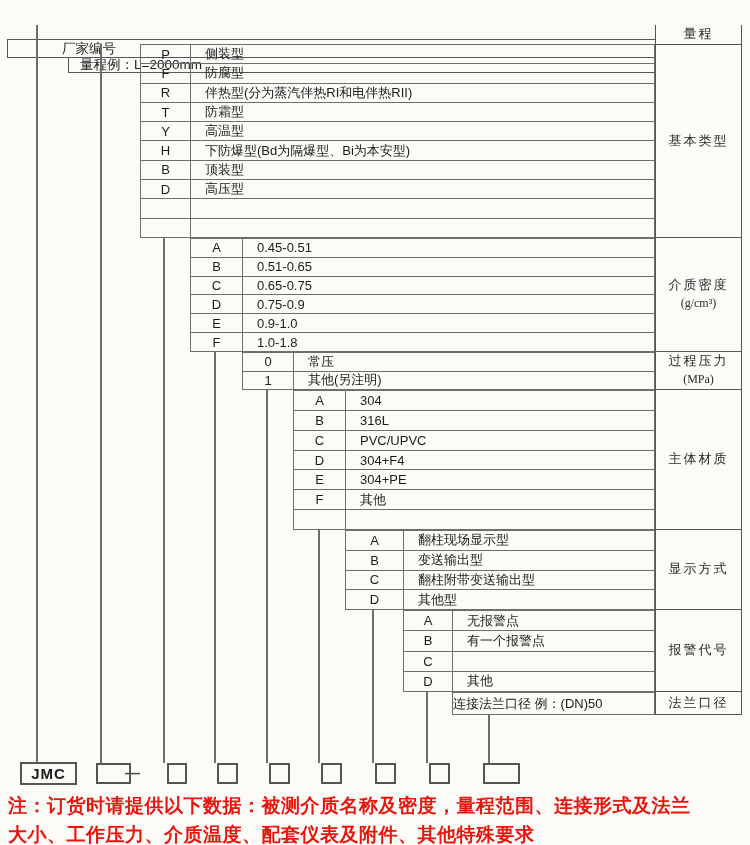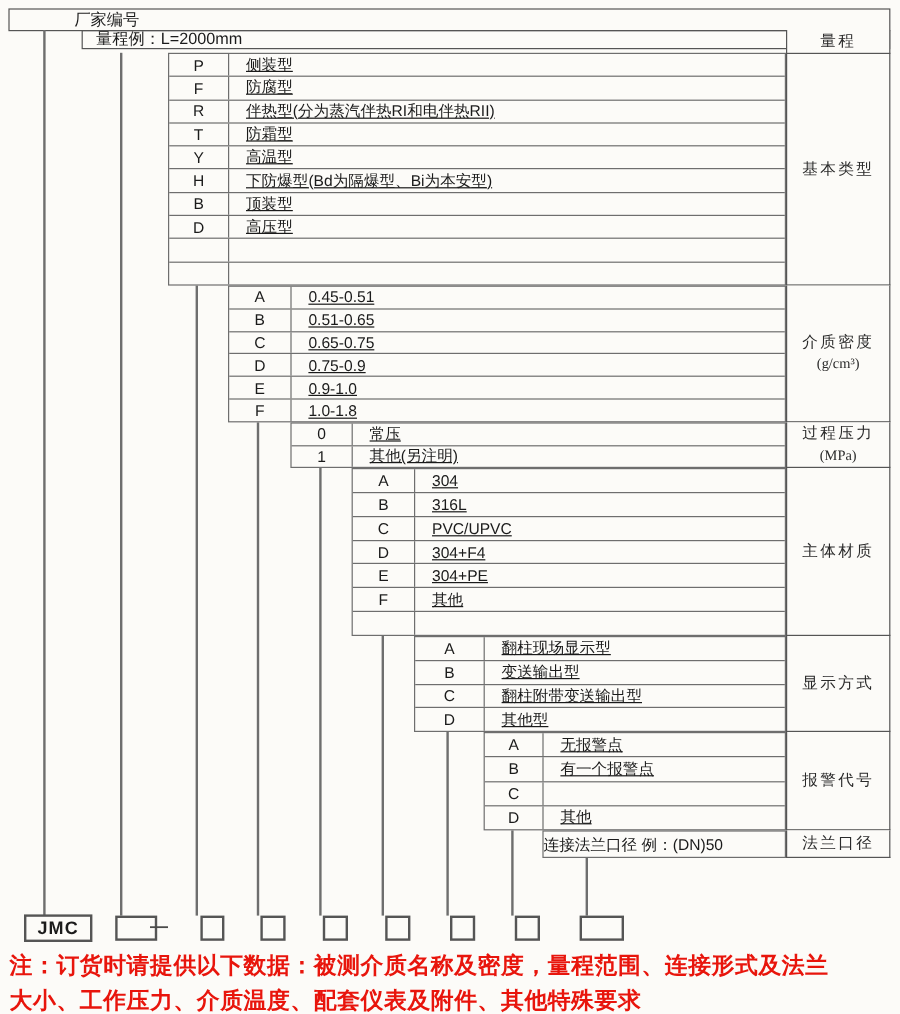--- a/index.html
+++ b/index.html
@@ -7,21 +7,21 @@
     --line-dark:#555555;
     --txt:#1b1b1b;
     --red:#e8150c;
     --bg:#fcfbf8;
   }
   html,body{margin:0;padding:0;}
   body{font-family:"Liberation Sans","DejaVu Sans",sans-serif;background:#ffffff;}
   .canvas{position:relative;width:750px;height:845px;background:var(--bg);overflow:hidden;color:var(--txt);}
 
   
-  .box{position:absolute;box-sizing:border-box;border:1px solid var(--line-dark);display:flex;align-items:center;background:transparent;}
+  .box{position:absolute;box-sizing:border-box;border:1px solid var(--line-dark);display:flex;align-items:center;background:transparent;margin-top:32px;}
   .box-factory{left:7px;top:7px;width:735px;height:19px;padding-left:54px;font-size:13.5px;}
   .box-range{left:68px;top:25px;width:674px;height:16px;padding-left:11px;font-size:13.5px;text-align:right;}
 
   
   .label-col{position:absolute;left:655px;top:25px;width:87px;box-sizing:border-box;}
   .lc{box-sizing:border-box;border-left:1px solid var(--line-dark);border-right:1px solid var(--line-dark);border-bottom:1px solid var(--line-dark);display:flex;flex-direction:column;align-items:center;justify-content:center;font-family:"Liberation Serif","DejaVu Serif",serif;font-size:13px;letter-spacing:2px;color:#2a2a2a;background:var(--bg);text-align:center;}
   .lc div{line-height:1.45;}
   .lc div:nth-child(2){letter-spacing:0;font-size:12px;}
   .lc-range{height:20px;}
   .lc-basic-type{height:193px;}
@@ -30,21 +30,21 @@
   .lc-material{height:140px;}
   .lc-display{height:80px;}
   .lc-alarm{height:82px;}
   .lc-flange{height:23px;}
 
   
   .sec{position:absolute;box-sizing:border-box;border:1px solid var(--line);display:flex;flex-direction:column;}
   .t-row{flex:1;display:flex;border-bottom:1px solid var(--line);min-height:0;}
   .t-row:last-child{border-bottom:none;}
   .code{box-sizing:border-box;border-right:1px solid var(--line);display:flex;align-items:center;justify-content:center;font-size:13px;}
-  .desc{flex:1;display:flex;align-items:center;padding-left:14px;font-size:13px;white-space:nowrap;overflow:hidden;text-decoration:underline;}
+  .desc{flex:1;display:flex;align-items:center;padding-left:14px;font-size:13px;white-space:nowrap;overflow:hidden;}
 
   [data-section="basic-type"]{left:140px;top:44px;width:515px;height:194px;}
   [data-section="basic-type"] .code{width:50px;}
   [data-section="density"]{left:190px;top:238px;width:465px;height:114px;}
   [data-section="density"] .code{width:52px;}
   [data-section="pressure"]{left:242px;top:352px;width:413px;height:38px;}
   [data-section="pressure"] .code{width:51px;}
   [data-section="material"]{left:293px;top:390px;width:362px;height:140px;}
   [data-section="material"] .code{width:52px;}
   [data-section="display"]{left:345px;top:530px;width:310px;height:80px;}

